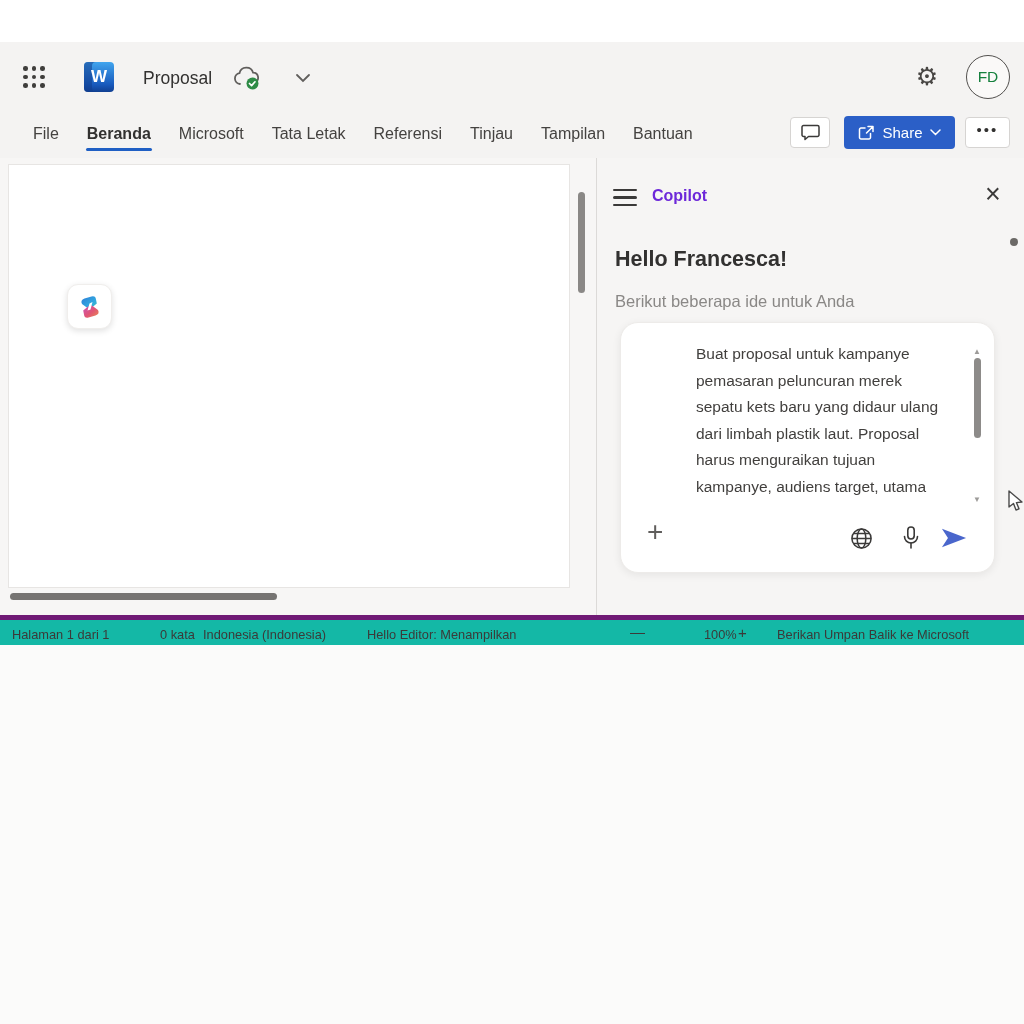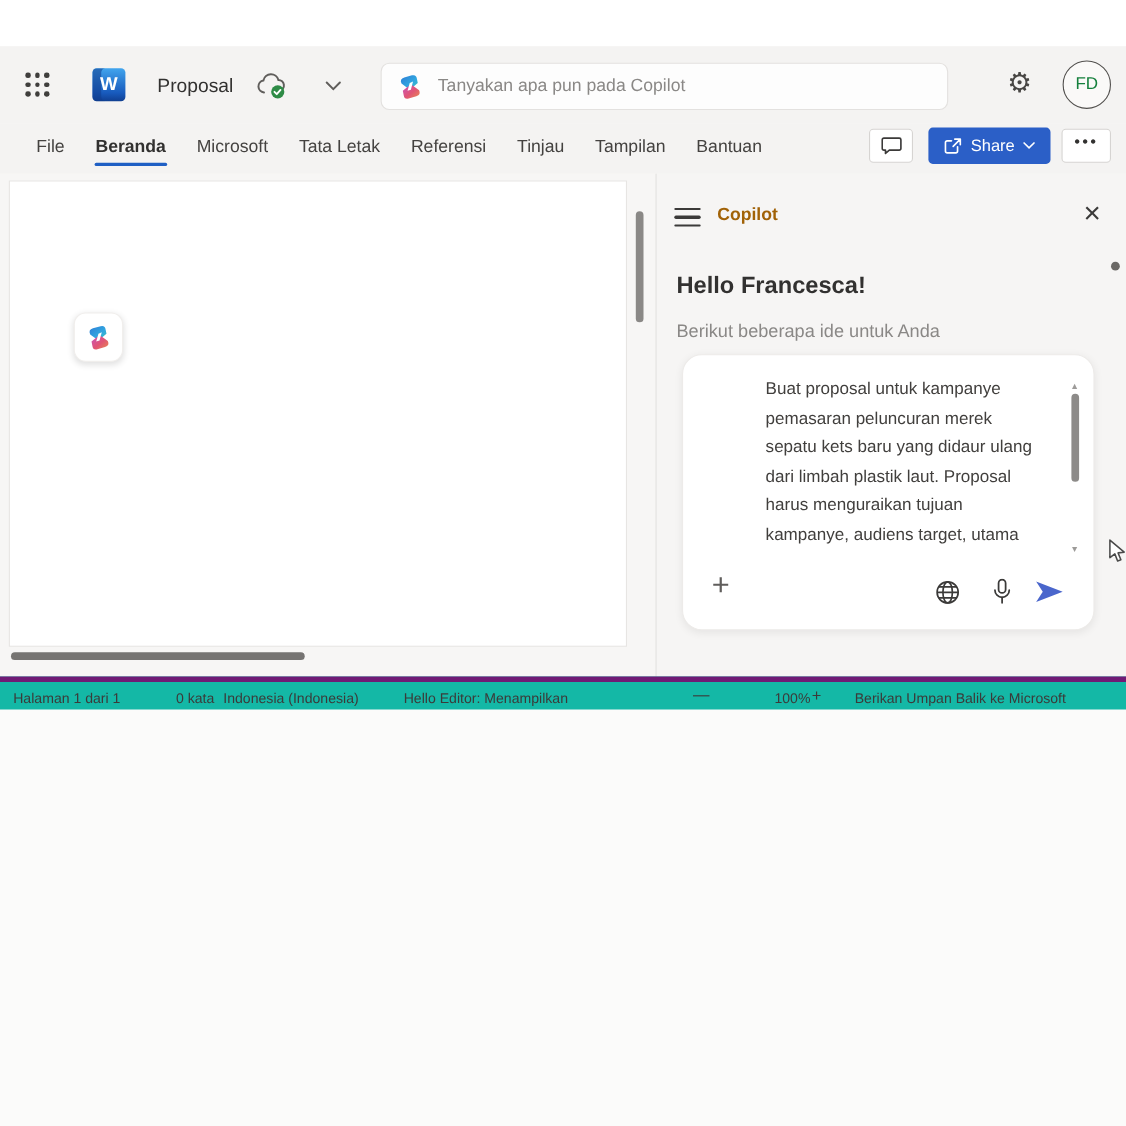--- a/index.html
+++ b/index.html
@@ -68,21 +68,21 @@
     background:#8a8886; border-radius:4px; cursor:pointer; }
   .hscroll { position:absolute; left:10px; top:435px; width:267px; height:7px;
     background:#767472; border-radius:4px; cursor:pointer; }
   .divider { position:absolute; left:596px; top:158px; width:1px; height:457px; background:#dcdad8; }
 
   
   .panel { position:absolute; left:597px; top:158px; width:427px; height:457px; background:#f6f5f4; }
   .hamburger { position:absolute; left:16px; top:31px; width:24px; height:17px; cursor:pointer;
     display:flex; flex-direction:column; justify-content:space-between; }
   .hamburger i { height:2.4px; background:#3b3a39; border-radius:2px; }
-  .panel-title { position:absolute; left:55px; top:29px; font-size:16px; font-weight:bold; color:#a16207; }
+  .panel-title { position:absolute; left:55px; top:29px; font-size:16px; font-weight:bold; color:#6d28d9; }
   .panel-close { position:absolute; left:383px; top:21px; width:26px; height:30px; font-size:27px;
     font-weight:300; color:#3b3a39; display:flex; align-items:center; justify-content:center; cursor:pointer; }
   .panel-dot { position:absolute; left:413px; top:80px; width:8px; height:8px; border-radius:50%;
     background:#6b6966; cursor:pointer; }
   .greeting { position:absolute; left:18px; top:89px; font-size:21.5px; font-weight:bold; color:#323130; }
   .subtitle { position:absolute; left:18px; top:134px; font-size:16.5px; color:#8a8886; }
 
   .card { position:absolute; left:23px; top:164px; width:375px; height:251px; background:#ffffff;
     border:1px solid #edebe9; border-radius:18px; box-shadow:0 2px 8px rgba(0,0,0,.07); }
   .card-text { position:absolute; left:75px; top:18px; width:288px; height:175px; overflow:hidden;
@@ -156,28 +156,20 @@
     <div class="doc-title">Proposal</div>
     <svg class="cloud-icon" viewBox="0 0 30 28">
       <path d="M8 20 a5.5 5.5 0 0 1 -0.5 -10.9 a7 7 0 0 1 13.6 -0.4 a5 5 0 0 1 1.4 9.8" fill="none" stroke="#605e5c" stroke-width="1.8" stroke-linecap="round"></path>
       <circle cx="20.5" cy="19.5" r="6" fill="#2e8b46"></circle>
       <path d="M17.5 19.5 l2.1 2.1 l3.4 -3.8" fill="none" stroke="#ffffff" stroke-width="1.7" stroke-linecap="round" stroke-linejoin="round"></path>
     </svg>
     <svg class="title-chevron" viewBox="0 0 16 10">
       <path d="M2 2 L8 8 L14 2" fill="none" stroke="#605e5c" stroke-width="1.8" stroke-linecap="round"></path>
     </svg>
 
-    <div class="search-box">
-      <svg class="cp-logo" viewBox="0 0 24 24">
-        <path d="M4 9 q-2 -4 2.5 -5.5 l7 -2 q4 -1 4.5 3 l0.8 4 l-7.3 6 z" fill="url(#cpg1)"></path>
-        <path d="M20 15 q2 4 -2.5 5.5 l-7 2 q-4 1 -4.5 -3 l-0.8 -4 l7.3 -6 z" fill="url(#cpg2)"></path>
-        <path d="M9.5 15.5 l2 -7 l3 -1.5 l-2 7.5 z" fill="#ffffff"></path>
-      </svg>
-      <input type="text" placeholder="Tanyakan apa pun pada Copilot" style="">
-    </div>
 
     <div class="gear">⚙</div>
     <div class="avatar">
       <span>FD</span>
     </div>
   </div>
 
   <div class="ribbon">
     <div class="tabs">
       <div class="tab">File</div>

